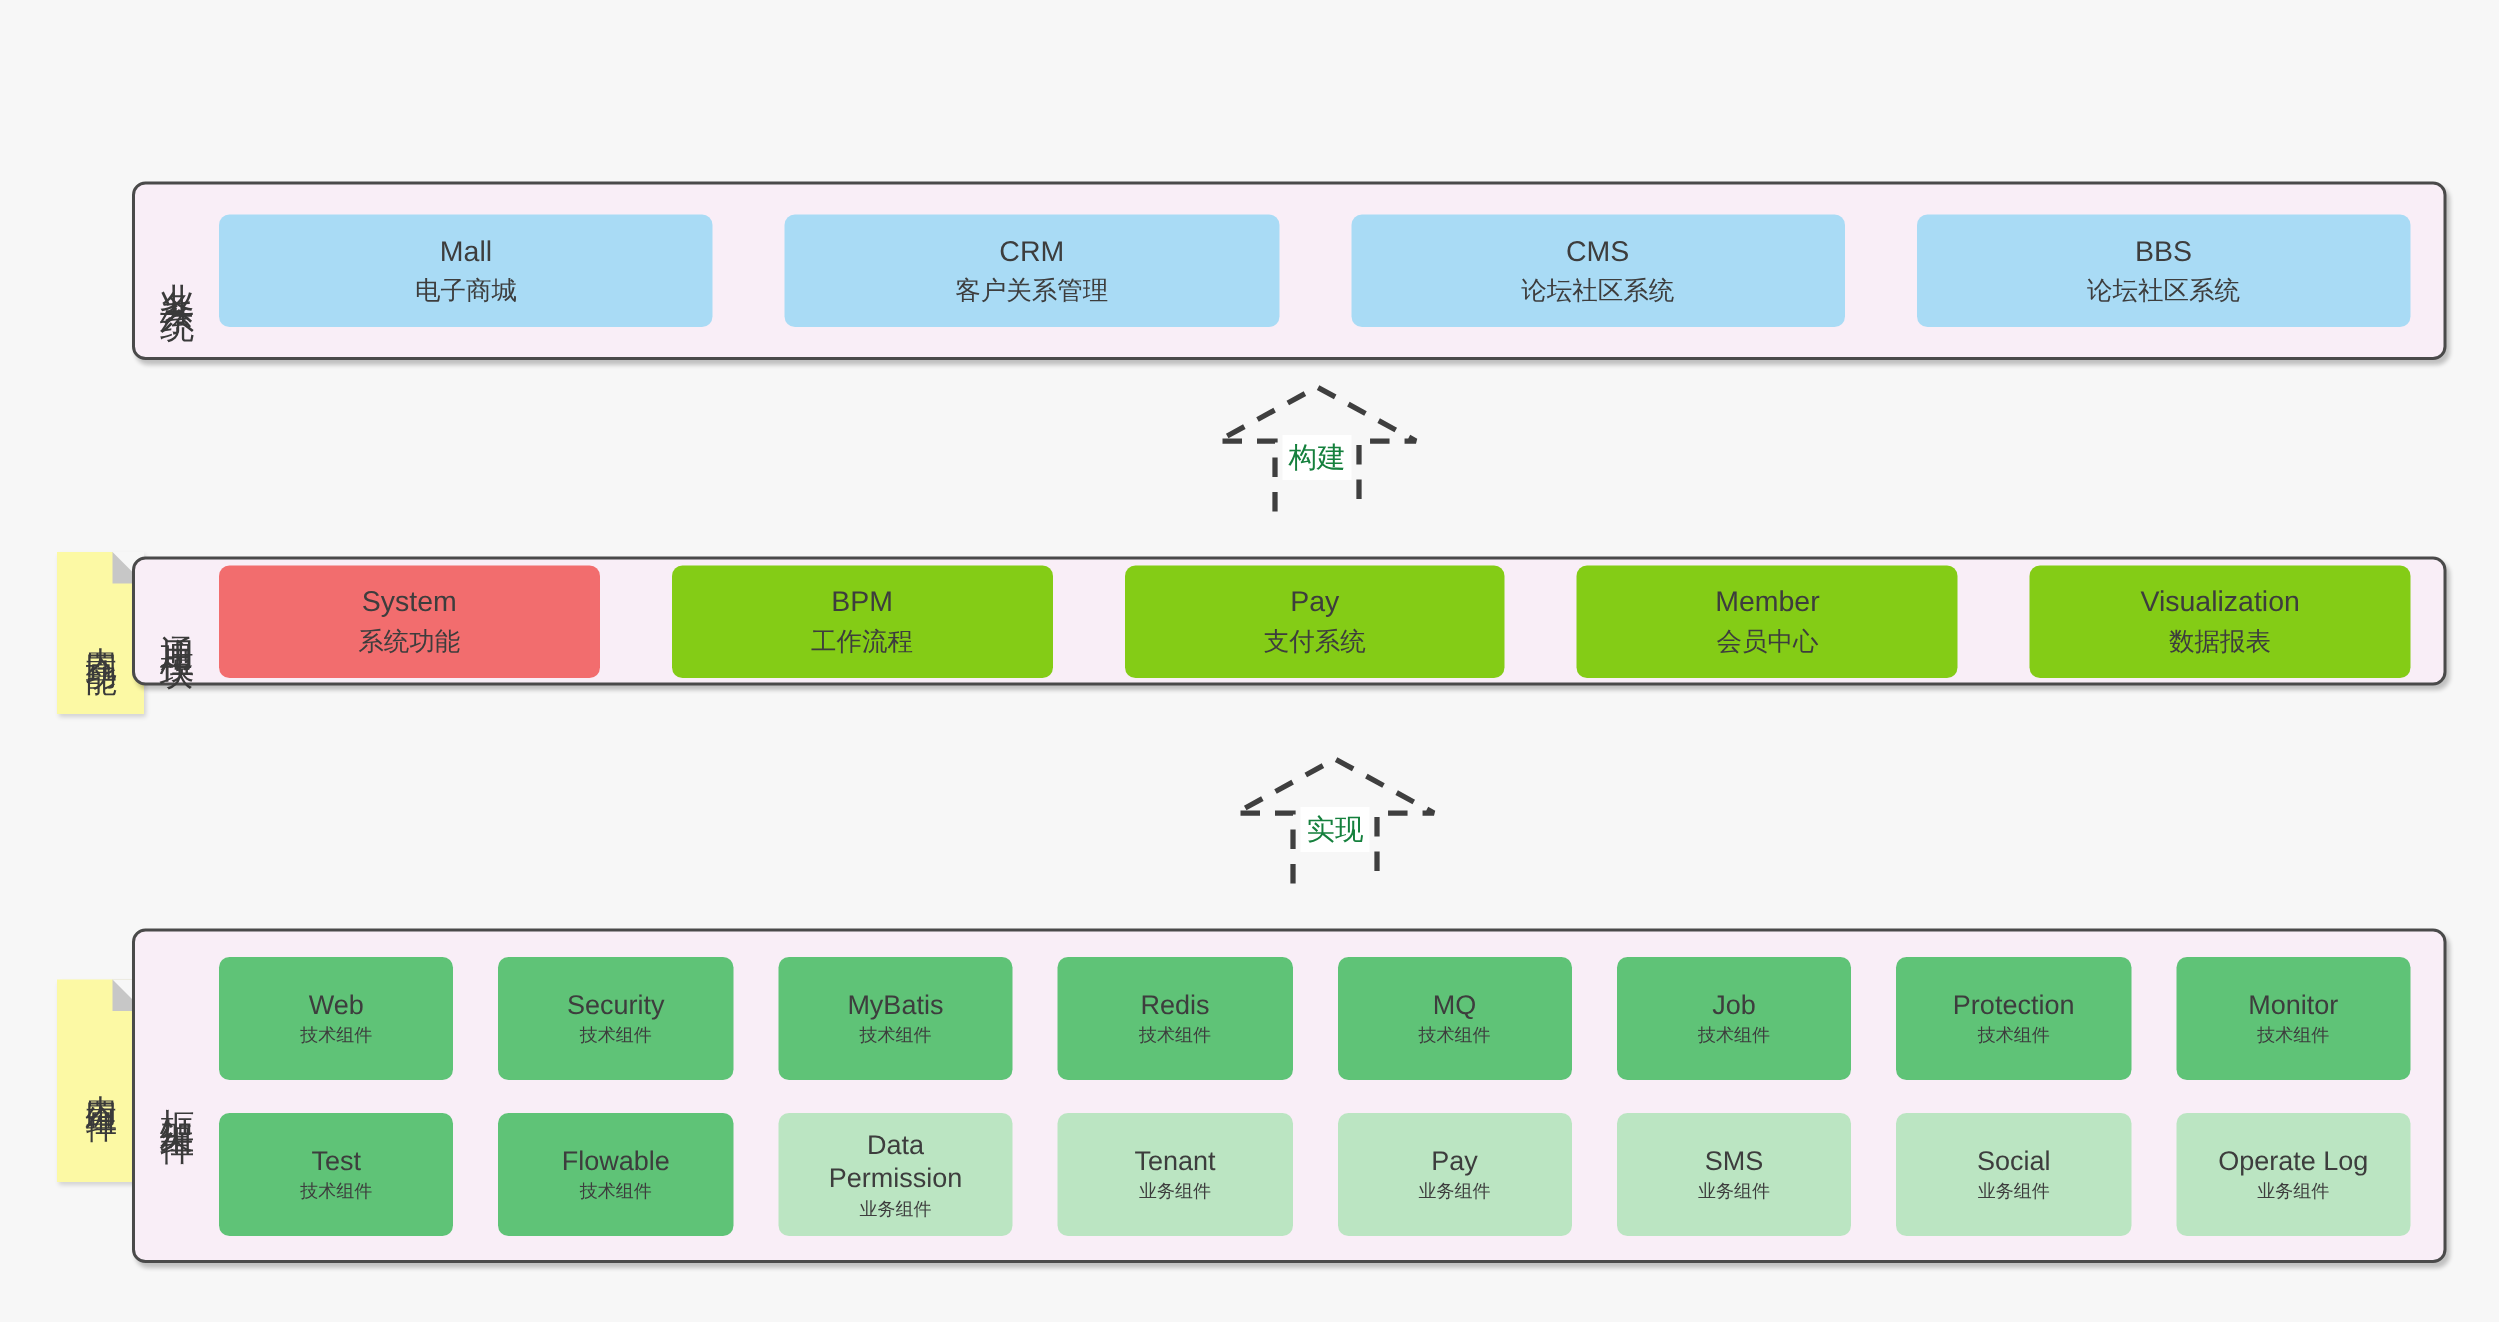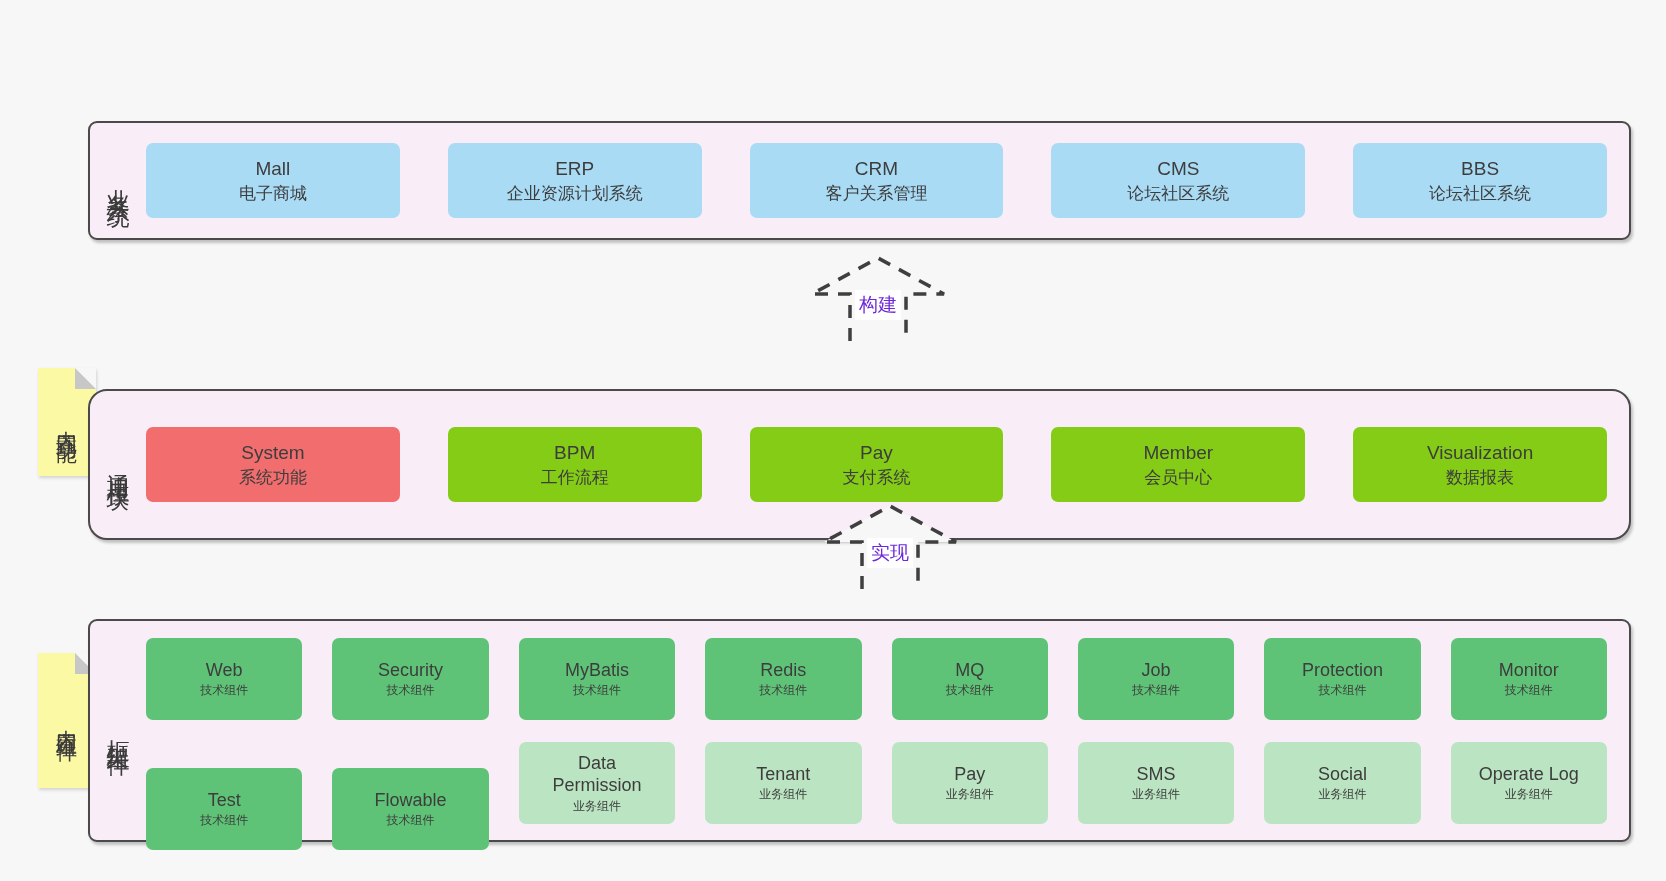--- a/index.html
+++ b/index.html
@@ -16,21 +16,21 @@
   .panel {
     position: absolute;
     background: #f9eef7;
     border: 2px solid #4a4a4a;
     border-radius: 9px;
     box-shadow: 2px 3px 3px rgba(0,0,0,0.22);
     display: flex;
     z-index: 1;
   }
   #panel-business  { left: 88px; top: 121px; width: 1543px; height: 119px; }
-  #panel-modules   { left: 88px; top: 389px; width: 1543px; height: 151px; border-radius: 19px; }
+  #panel-modules   { left: 88px; top: 371px; width: 1543px; height: 86px; }
   #panel-framework { left: 88px; top: 619px; width: 1543px; height: 223px; }
 
   .panel-label {
     flex: 0 0 56px;
     display: flex;
     align-items: center;
     justify-content: center;
   }
   .panel-label span {
     writing-mode: vertical-rl;
@@ -58,21 +58,21 @@
     justify-content: center;
     text-align: center;
     padding: 0 10px;
   }
   .box-name { font-size: 19px; line-height: 1.25; }
   .box-desc { font-size: 17px; line-height: 1.25; margin-top: 3px; }
 
   .blue       { background: #a9dbf5; }
   .red        { background: #f26d6e; }
   .pink       { background: #84cc16; }
-  .green      { background: #5fc377; margin-top: 26px; }
+  .green      { background: #5fc377; }
   .lightgreen { background: #bbe5c2; }
 
   
   .framework-grid {
     flex: 1;
     display: flex;
     flex-direction: column;
     justify-content: center;
     gap: 22px;
     padding-right: 22px;
@@ -119,45 +119,41 @@
   .arrow svg { display: block; }
   .arrow-label {
     position: absolute;
     left: 50%;
     top: 36px;
     transform: translateX(-50%);
     background: #ffffff;
     font-size: 19px;
     padding: 2px 4px;
     white-space: nowrap;
-    color: #6d28d9;
+    color: #15803d;
   }
 </style>
 </head>
 <body>
 
 <div class="sticky" id="sticky-modules">
   <span>内置功能</span>
 </div>
 <div class="sticky" id="sticky-framework">
   <span>内置组件</span>
 </div>
 
 <div class="panel" id="panel-business">
   <div class="panel-label">
     <span>业务系统</span>
   </div>
   <div class="boxes-row">
     <div class="box blue">
       <div class="box-name">Mall</div>
       <div class="box-desc">电子商城</div>
-    </div>
-    <div class="box blue">
-      <div class="box-name">ERP</div>
-      <div class="box-desc">企业资源计划系统</div>
     </div>
     <div class="box blue">
       <div class="box-name">CRM</div>
       <div class="box-desc">客户关系管理</div>
     </div>
     <div class="box blue">
       <div class="box-name">CMS</div>
       <div class="box-desc">论坛社区系统</div>
     </div>
     <div class="box blue">

